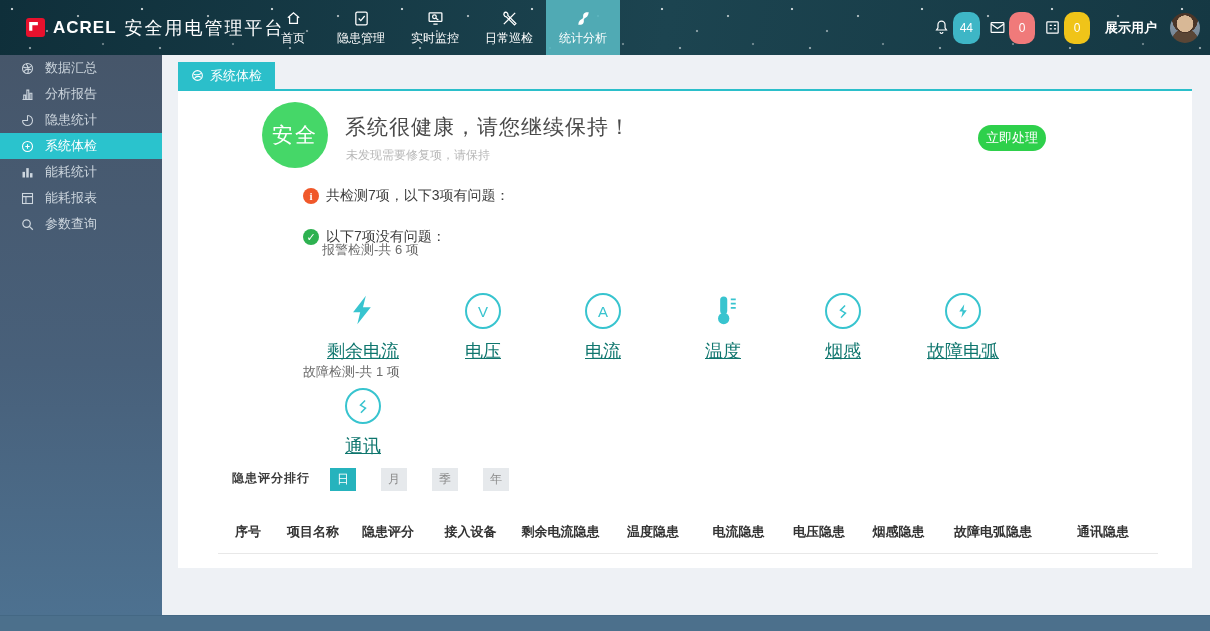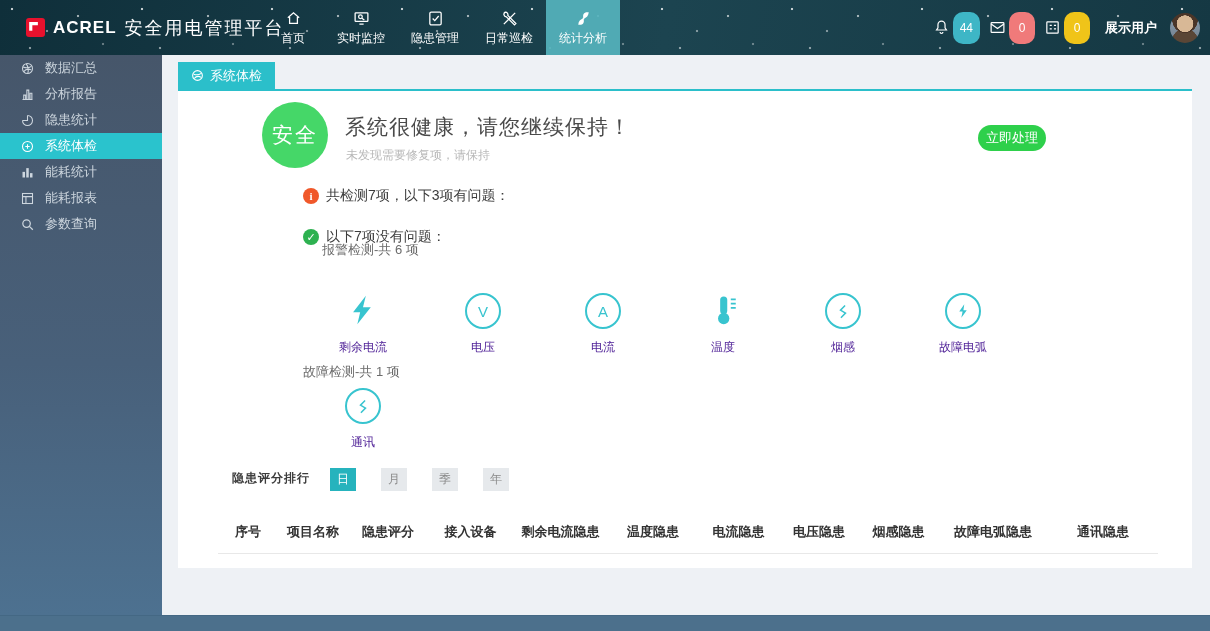--- a/index.html
+++ b/index.html
@@ -75,21 +75,21 @@
   .dot-ic.green { background:#2db150; }
   .group-label { position:absolute; font-size:13px; color:#6b6b6b; }
 
   .icon-grid { position:absolute; left:125px; display:flex; }
   .icon-cell { width:120px; display:flex; flex-direction:column; align-items:center; }
   .icon-box { height:40px; display:flex; align-items:flex-start; justify-content:center; }
   .h-circle { width:36px; height:36px; border:2px solid #38c4cf; border-radius:50%; color:#38c4cf;
     display:flex; align-items:center; justify-content:center; font-size:15px; }
   .h-circle svg { width:20px; height:20px; }
   .icon-box > svg { width:34px; height:34px; }
-  .icon-label { margin-top:6px; font-size:12px; color:#4c1d95; }
+  .icon-label { margin-top:6px; font-size:18px; color:#0f766e;text-decoration:underline; }
 
   .rank-title { position:absolute; left:54px; top:379px; font-size:12px; font-weight:bold; color:#3c3c3c; letter-spacing:1px; }
   .period-group { position:absolute; left:152px; top:377px; display:flex; gap:25px; }
   .period-btn { width:26px; height:23px; border:none; background:#e6e9ec; color:#8a8a8a; font-size:12px; cursor:pointer; font-family:inherit; }
   .period-btn.active { background:#26b3bd; color:#fff; }
 
   .table-head { position:absolute; left:40px; top:432px; width:940px; display:flex;
     border-bottom:1px solid #e8e8e8; padding-bottom:12px; }
   .th { font-size:13px; font-weight:bold; color:#333; text-align:center; }
   .th:nth-child(1){width:60px;} .th:nth-child(2){width:70px;} .th:nth-child(3){width:80px;}
@@ -124,35 +124,35 @@
           <svg viewBox="0 0 24 24" fill="none" stroke="#fff" stroke-width="1.8">
               <path d="M4 11l8-7 8 7"></path>
               <path d="M6.5 9.8V19h11V9.8"></path>
             </svg>
         </span>
         <span>首页</span>
       </div>
       <div class="nav-item wide">
         <span>
           <svg viewBox="0 0 24 24" fill="none" stroke="#fff" stroke-width="1.8">
+              <rect x="4" y="3" width="16" height="18" rx="2"></rect>
+              <path d="M8 12l3 3 5.5-6.5"></path>
+            </svg>
+        </span>
+        <span>隐患管理</span>
+      </div>
+      <div class="nav-item wide">
+        <span>
+          <svg viewBox="0 0 24 24" fill="none" stroke="#fff" stroke-width="1.8">
               <rect x="3" y="4" width="18" height="12" rx="1"></rect>
               <circle cx="10.5" cy="9.5" r="2.6"></circle>
               <path d="M12.5 11.5L16 14M9 20h6"></path>
             </svg>
         </span>
         <span>实时监控</span>
-      </div>
-      <div class="nav-item wide">
-        <span>
-          <svg viewBox="0 0 24 24" fill="none" stroke="#fff" stroke-width="1.8">
-              <rect x="4" y="3" width="16" height="18" rx="2"></rect>
-              <path d="M8 12l3 3 5.5-6.5"></path>
-            </svg>
-        </span>
-        <span>隐患管理</span>
       </div>
       <div class="nav-item wide">
         <span>
           <svg viewBox="0 0 24 24" fill="none" stroke="#fff" stroke-width="1.8">
               <path d="M6 3a3.5 3.5 0 0 0 1.5 6.6L19 21l2-2L9.6 7.6A3.5 3.5 0 0 0 6 3z"></path>
               <path d="M20 4L4 20"></path>
             </svg>
         </span>
         <span>日常巡检</span>
       </div>

